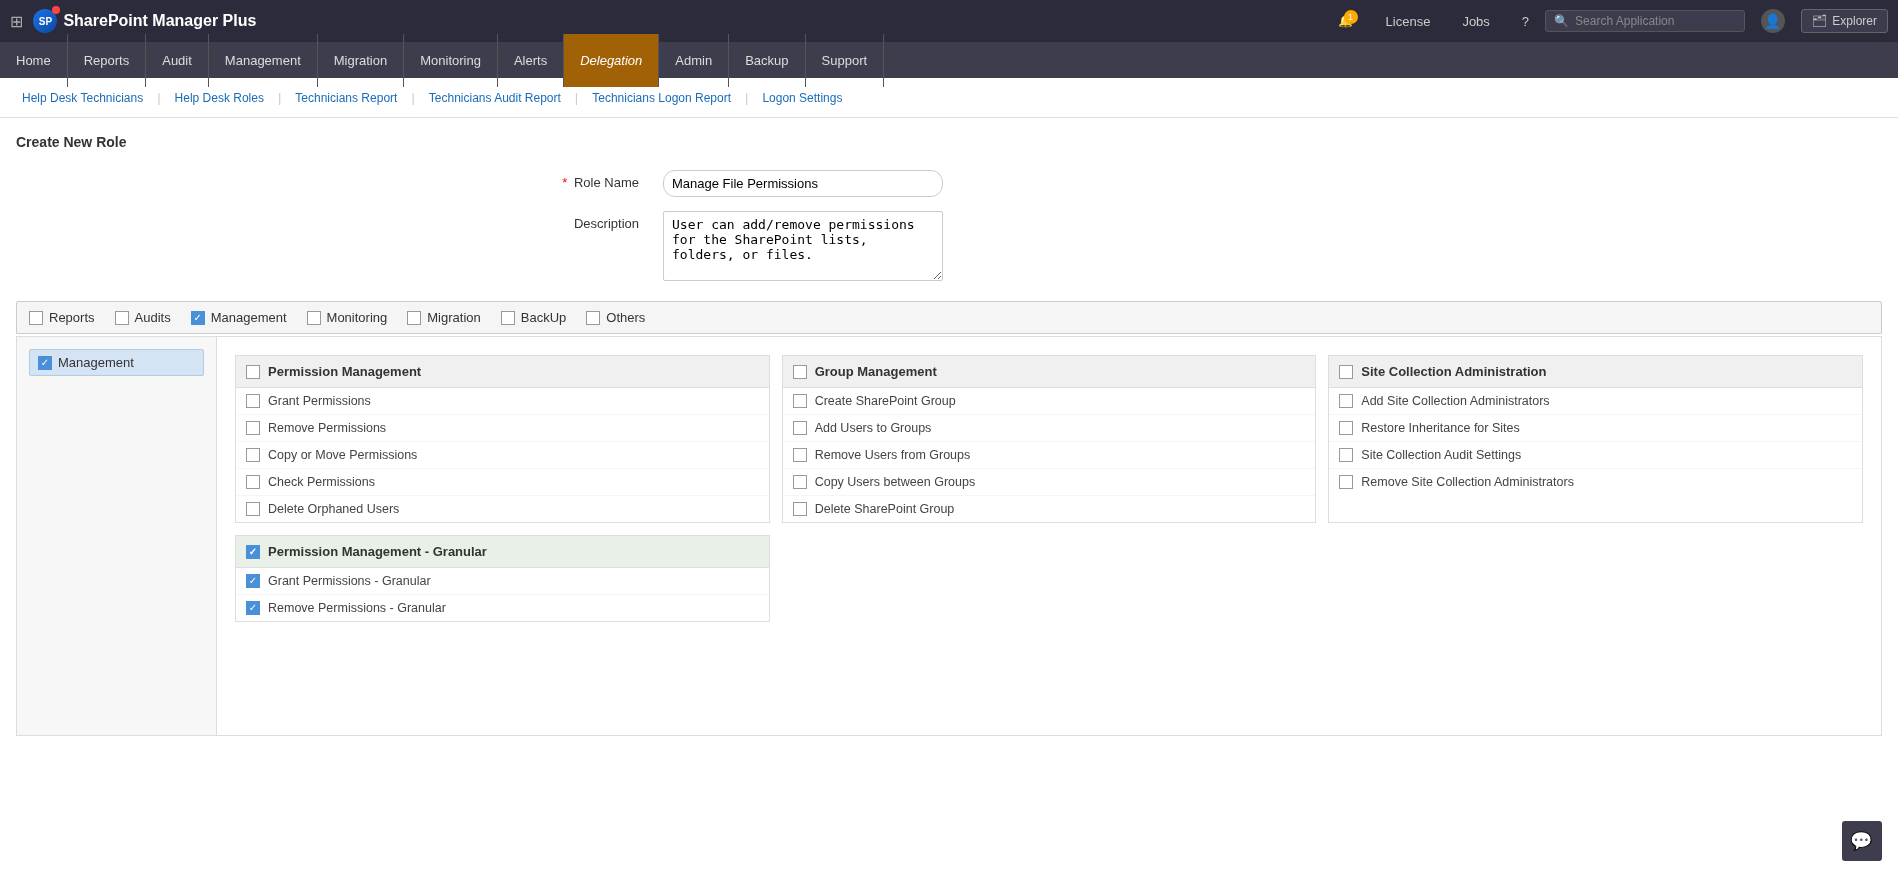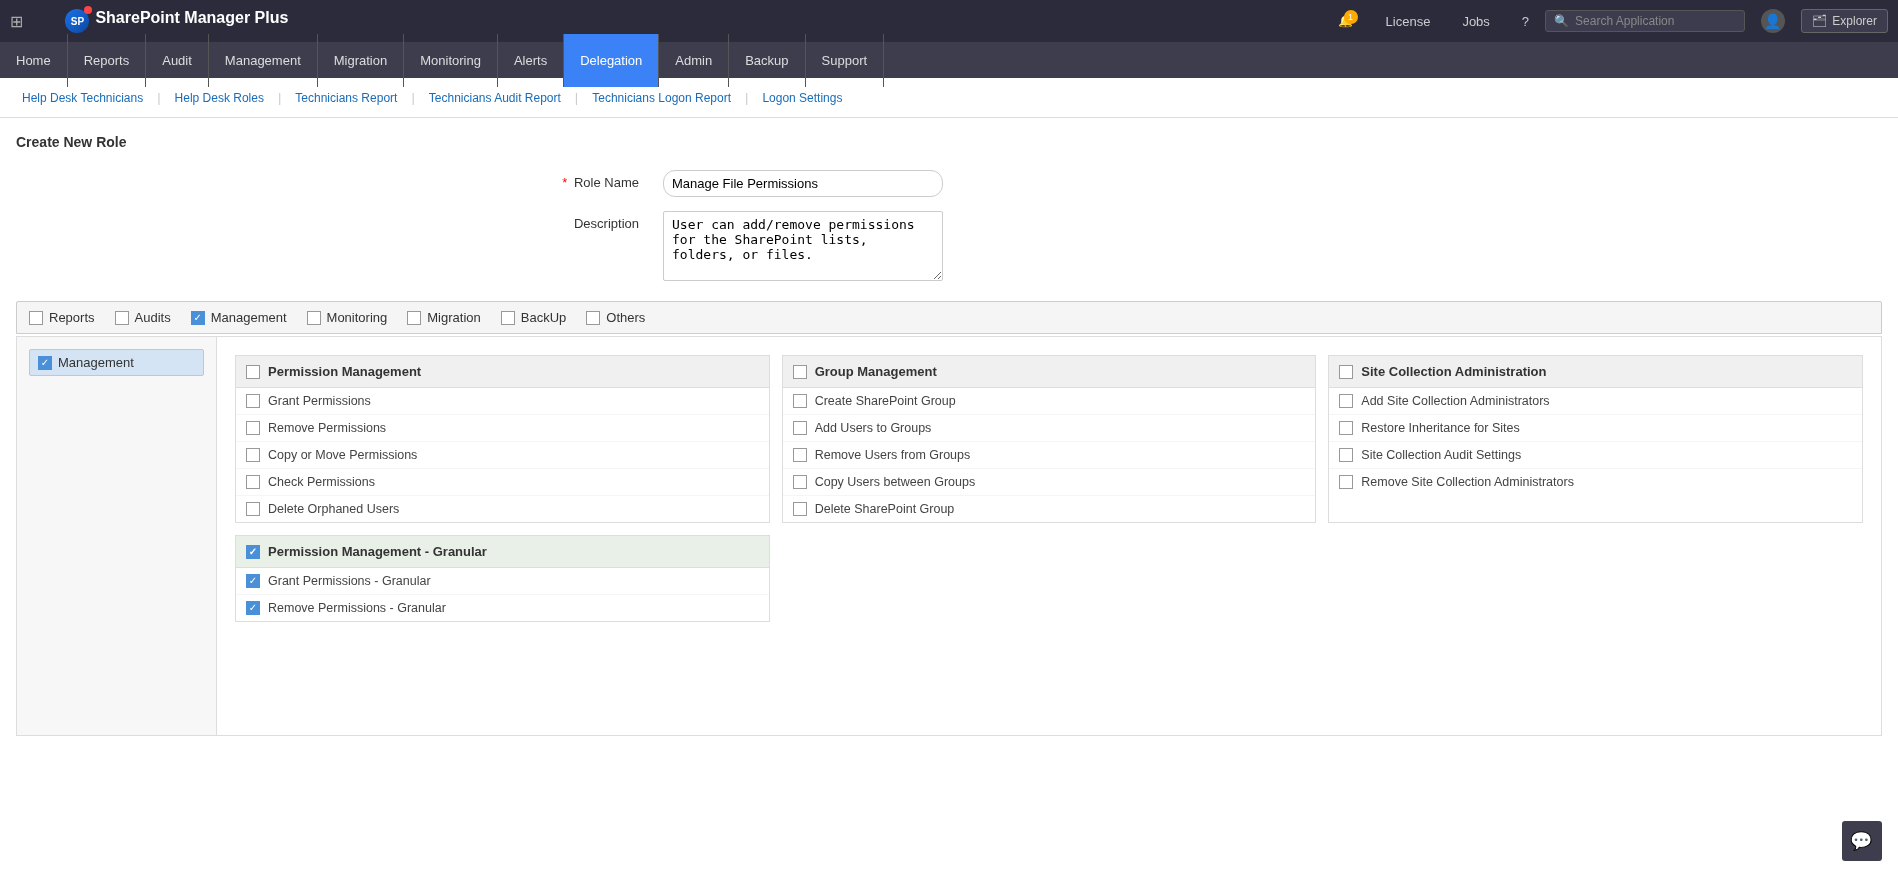--- a/index.html
+++ b/index.html
@@ -10,27 +10,26 @@
       background: #2b2b3b;
       display: flex;
       align-items: center;
       height: 42px;
       padding: 0 10px;
       gap: 10px;
     }
     .grid-icon { color: #aaa; font-size: 16px; cursor: pointer; }
     .app-logo {
       display: flex;
-      align-items: flex-start;
+      align-items: center;
       gap: 6px;
       color: white;
       font-size: 16px;
       font-weight: bold;
       flex: 1;
-      margin-left: 32px;
     }
     .logo-icon {
       width: 24px; height: 24px;
       background: linear-gradient(135deg, #1a73e8, #0d47a1);
       border-radius: 50%;
       display: flex; align-items: center; justify-content: center;
       color: white; font-size: 10px; font-weight: bold;
       position: relative;
     }
     .logo-badge {
@@ -110,22 +109,23 @@
     .nav-item {
       padding: 0 16px;
       height: 53px;
       display: flex; align-items: center;
       color: #ddd;
       cursor: pointer;
       font-size: 13px;
       border-right: 1px solid #555;
     }
     .nav-item.active {
-      background: #3b82f6;
+      background: #a16207;
       color: white;
+      font-style: italic;
     }
 
     
     .sub-nav {
       background: white;
       border-bottom: 1px solid #ddd;
       display: flex;
       align-items: center;
       padding: 0 10px;
       height: 40px;

